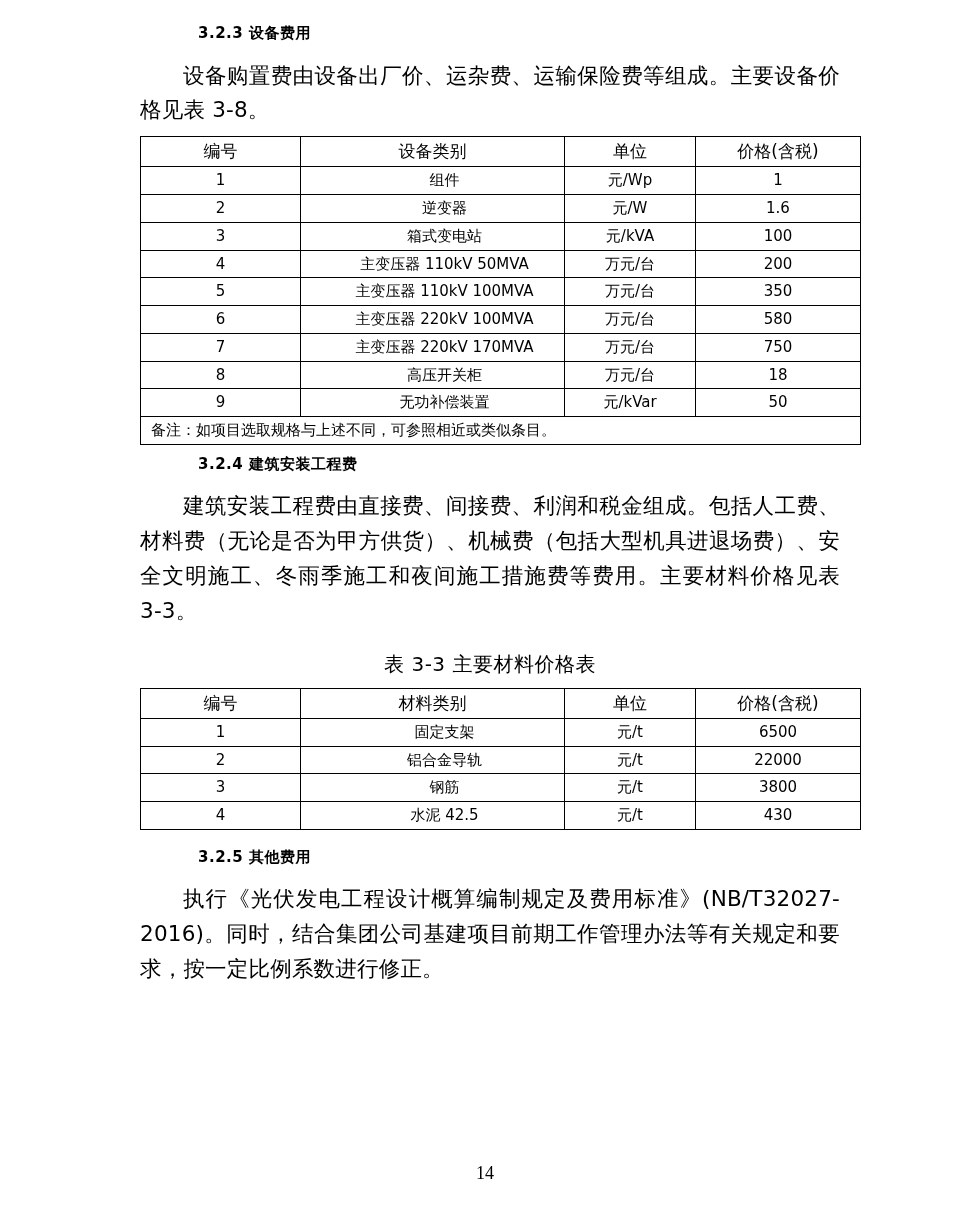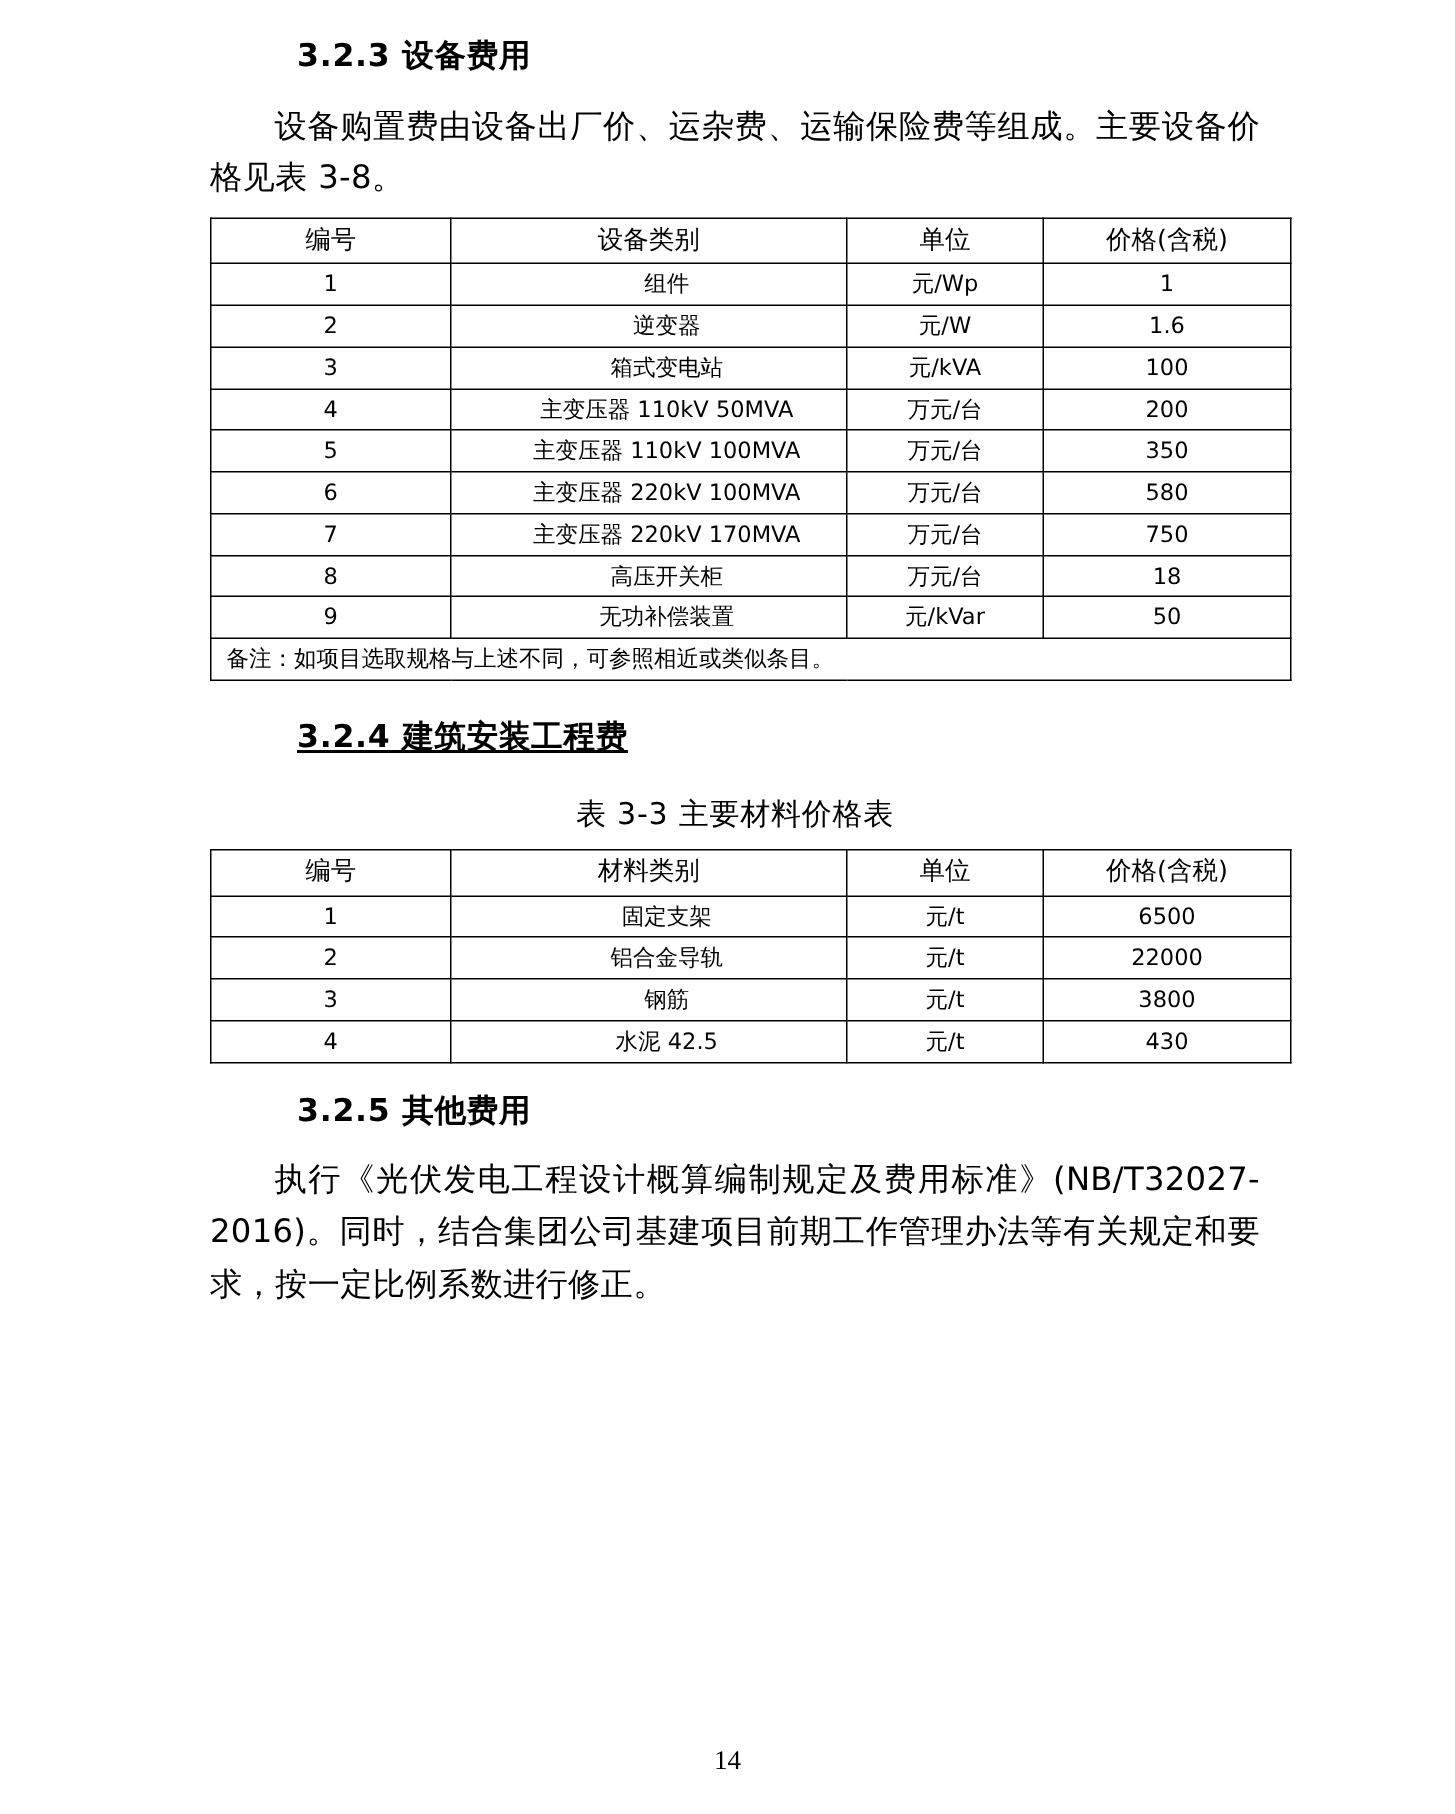--- a/index.html
+++ b/index.html
@@ -23,21 +23,21 @@
     box-sizing: border-box;
   }
   .content {
     position: absolute;
     left: 140px;
     top: 22px;
     width: 700px;
   }
   .heading {
     font-family: "DejaVu Sans", sans-serif;
-    font-size: 21px;
+    font-size: 15px;
     letter-spacing: 0.5px;
     margin: 0 0 14px 0;
     padding-left: 58px;
     line-height: 1.5;
   }
   .para {
     font-family: "DejaVu Sans", sans-serif;
     font-size: 21.5px;
     line-height: 1.62;
     margin: 0 0 8px 0;
@@ -170,21 +170,22 @@
           <td>50</td>
         </tr>
         <tr class="note-row">
           <td colspan="4">备注：如项目选取规格与上述不同，可参照相近或类似条目。</td>
         </tr>
       </tbody>
     </table>
 
     <div class="spacer-8"></div>
 
-    <h2 class="heading" style="margin-top:14px;text-decoration:underline;">3.2.4 建筑安装工程费</h2>
+    <h2 class="heading" style="">3.2.4 建筑安装工程费</h2>
+    <p class="para">建筑安装工程费由直接费、间接费、利润和税金组成。包括人工费、材料费（无论是否为甲方供货）、机械费（包括大型机具进退场费）、安全文明施工、冬雨季施工和夜间施工措施费等费用。主要材料价格见表 3-3。</p>
 
     <div class="table-caption">表 3-3 主要材料价格表</div>
 
     <table>
       <thead>
         <tr>
           <td class="col-no">编号</td>
           <td class="col-cat">材料类别</td>
           <td class="col-unit">单位</td>
           <td class="col-price">价格(含税)</td>

